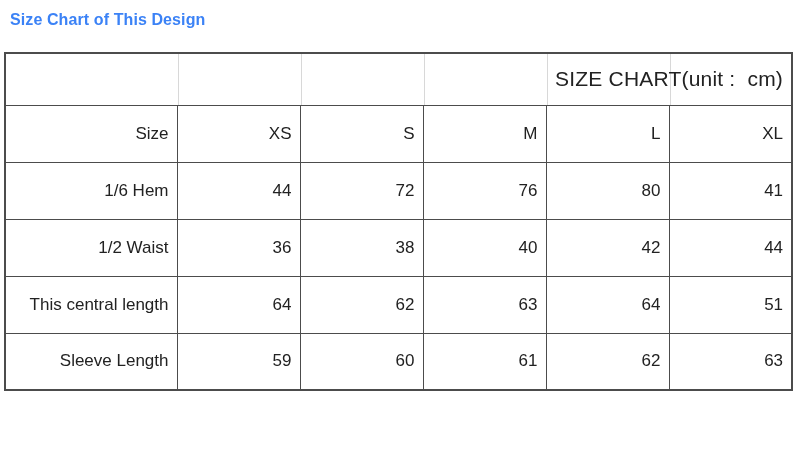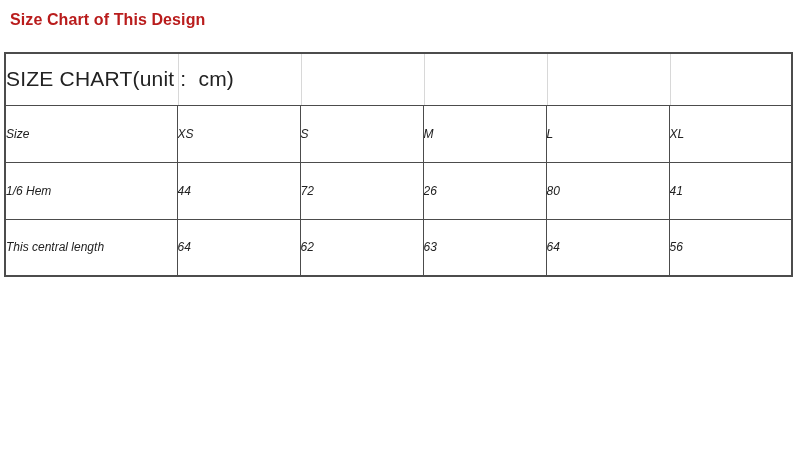--- a/index.html
+++ b/index.html
@@ -9,37 +9,37 @@
     width:800px;
     height:450px;
     overflow:hidden;
     font-family:"Liberation Sans", sans-serif;
   }
   .page-title{
     margin:10px 0 0 10px;
     font-size:16px;
     line-height:19px;
     font-weight:700;
-    color:#b91c1c;
+    color:#3b82f6;
     letter-spacing:0.1px;
   }
   table.size-table{
     margin:23px 0 0 4px;
     border-collapse:collapse;
     table-layout:fixed;
     width:787px;
     border:2px solid #4c4c4c;
   }
   .size-table th, .size-table td{
     border:1px solid #4c4c4c;
-    text-align:left;
+    text-align:right;
     vertical-align:middle;
     color:#222222;
     font-weight:400;
-    padding:0;
+    padding:8px;
     overflow:hidden;
   }
   tr.title-row{ height:52px; }
   tbody tr, tr.col-row{ height:57px; }
   .chart-title{
     font-size:21px;
     color:#141414;
     white-space:pre;
     letter-spacing:0.2px;
     
@@ -47,22 +47,21 @@
       linear-gradient(#d8d8d8,#d8d8d8),
       linear-gradient(#d8d8d8,#d8d8d8),
       linear-gradient(#d8d8d8,#d8d8d8),
       linear-gradient(#d8d8d8,#d8d8d8),
       linear-gradient(#d8d8d8,#d8d8d8);
     background-repeat:no-repeat;
     background-size:1px 100%;
     background-position:172px 0, 295px 0, 418px 0, 541px 0, 664px 0;
   }
   tr.col-row th, tbody th, tbody td{
-    font-size:12px;
-    font-style:italic;
+    font-size:17px;
   }
   col.c-label{ width:172px; }
   col.c-size{ width:123px; }
 </style>
 </head>
 <body>
 
 <h1 class="page-title">Size Chart of This Design</h1>
 
 <table class="size-table">
@@ -85,26 +84,42 @@
         <th>M</th>
         <th>L</th>
         <th>XL</th>
       </tr>
   </thead>
   <tbody id="table-body">
       <tr>
         <th>1/6 Hem</th>
         <td>44</td>
         <td>72</td>
-        <td>26</td>
+        <td>76</td>
         <td>80</td>
         <td>41</td>
+      </tr>
+      <tr>
+        <th>1/2 Waist</th>
+        <td>36</td>
+        <td>38</td>
+        <td>40</td>
+        <td>42</td>
+        <td>44</td>
       </tr>
       <tr>
         <th>This central length</th>
         <td>64</td>
         <td>62</td>
         <td>63</td>
         <td>64</td>
-        <td>56</td>
+        <td>51</td>
+      </tr>
+      <tr>
+        <th>Sleeve Length</th>
+        <td>59</td>
+        <td>60</td>
+        <td>61</td>
+        <td>62</td>
+        <td>63</td>
       </tr>
     </tbody>
 </table>
 
 </body></html>

